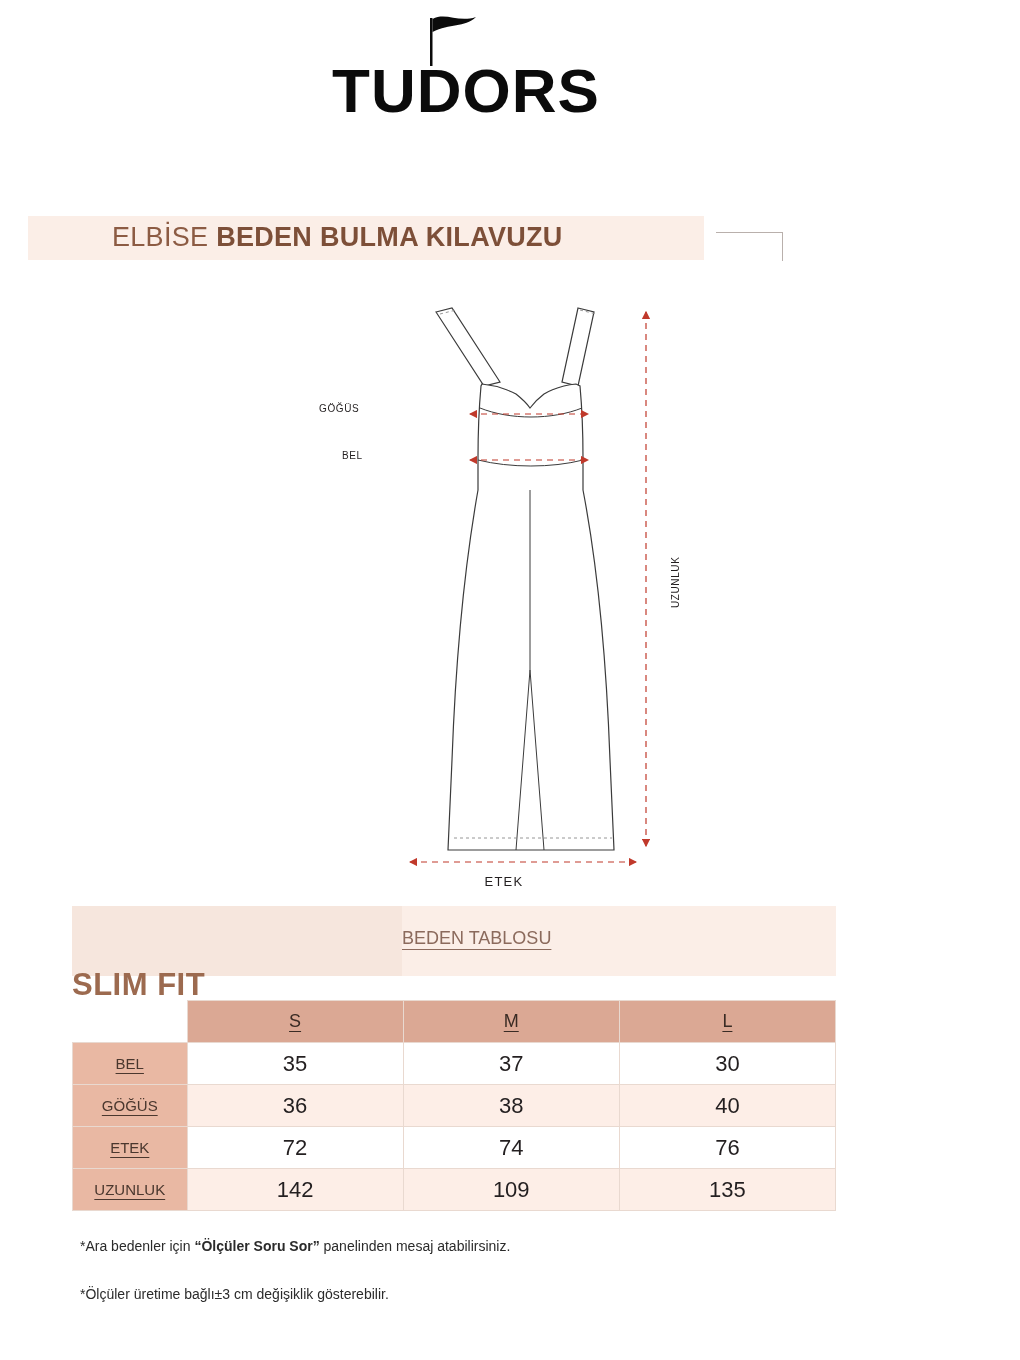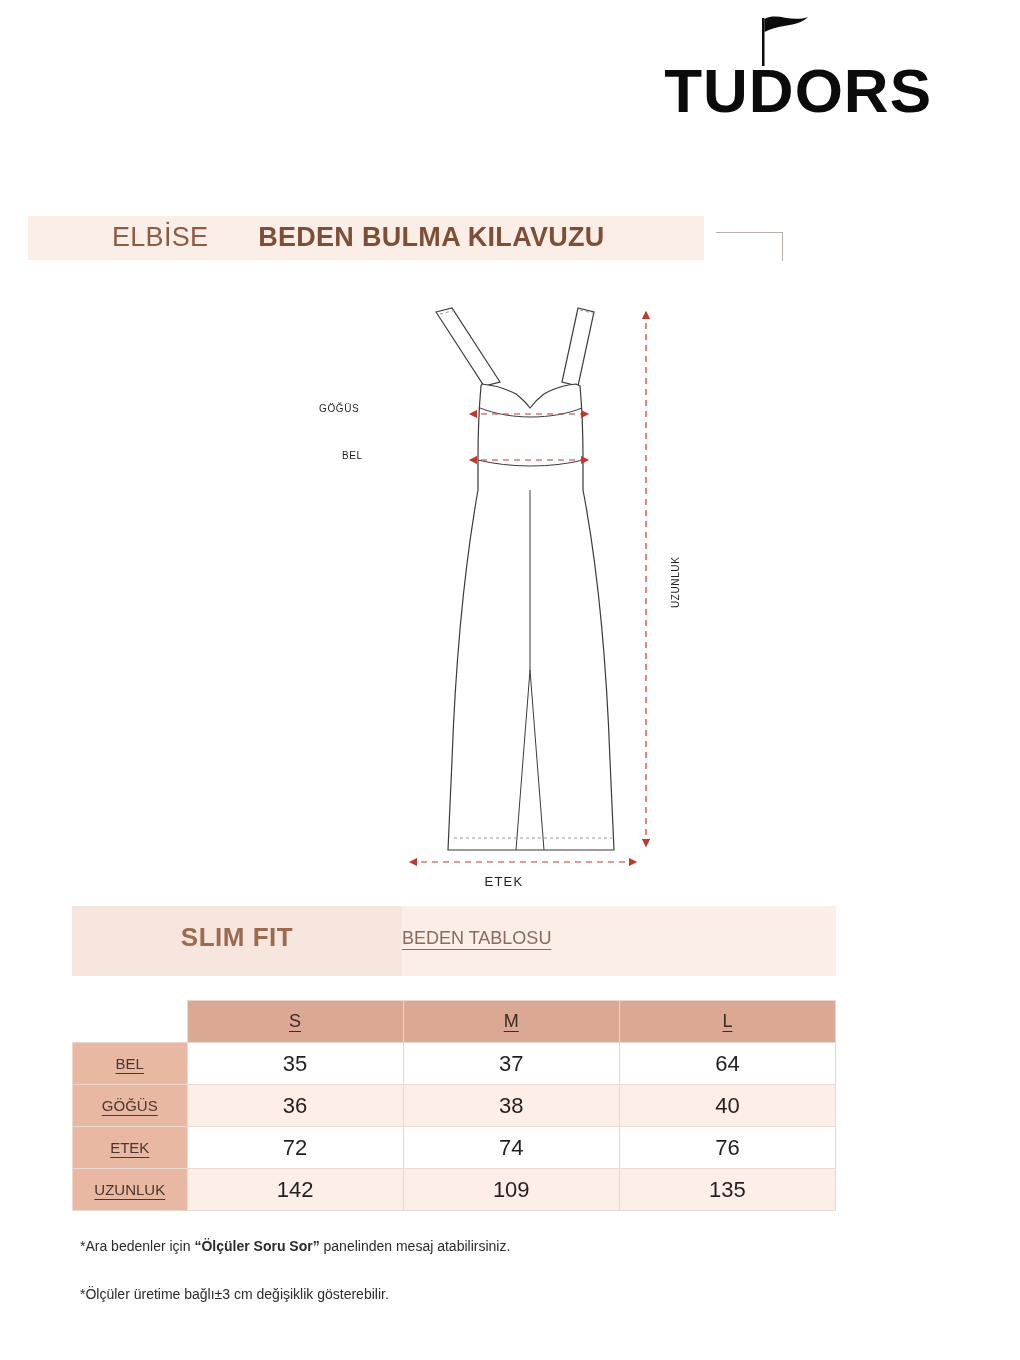--- a/index.html
+++ b/index.html
@@ -15,21 +15,21 @@
     position: relative;
     overflow: hidden;
   }
 
   
   .brand {
     position: absolute;
     top: 60px;
     left: 0;
     width: 932px;
-    text-align: right;
+    text-align: center;
   }
   .brand-wordmark {
     position: relative;
     display: inline-block;
     font-family: "Liberation Sans", sans-serif;
     font-size: 62px;
     font-weight: bold;
     letter-spacing: 1px;
     color: #0b0b0b;
     line-height: 1;
@@ -53,21 +53,21 @@
   }
   .title-text {
     position: absolute;
     top: 222px;
     left: 112px;
     font-size: 27px;
     color: #8c5b43;
     letter-spacing: 0.3px;
     white-space: nowrap;
   }
-  .title-text b { color: #7d4f38; margin-left: 42px; }
+  .title-text b { color: #7d4f38; }
   .title-bracket {
     position: absolute;
     top: 232px;
     left: 716px;
     width: 66px;
     height: 28px;
     border-top: 1px solid #b9b0ac;
     border-right: 1px solid #b9b0ac;
   }
 
@@ -123,25 +123,25 @@
     top: 906px;
     left: 330px;
     width: 0;
     height: 0;
     border-top: 35px solid transparent;
     border-bottom: 35px solid transparent;
     border-left: 56px solid #f6e6dd;
   }
   .fit-title {
     position: absolute;
-    top: 922px;
+    top: 967px;
     left: 72px;
     width: 330px;
-    text-align: center;
-    font-size: 26px;
+    text-align: left;
+    font-size: 31px;
     font-weight: bold;
     letter-spacing: 0.5px;
     color: #9c6a4f;
   }
   .table-title {
     position: absolute;
     top: 928px;
     left: 402px;
     width: 434px;
     text-align: left;
@@ -298,21 +298,21 @@
       <th class="size-head">S</th>
       <th class="size-head">M</th>
       <th class="size-head">L</th>
     </tr>
   </thead>
   <tbody>
     <tr>
       <td class="row-head">BEL</td>
       <td class="val">35</td>
       <td class="val">37</td>
-      <td class="val">64</td>
+      <td class="val">30</td>
     </tr>
     <tr>
       <td class="row-head">GÖĞÜS</td>
       <td class="val">36</td>
       <td class="val">38</td>
       <td class="val">40</td>
     </tr>
     <tr>
       <td class="row-head">ETEK</td>
       <td class="val">72</td>

